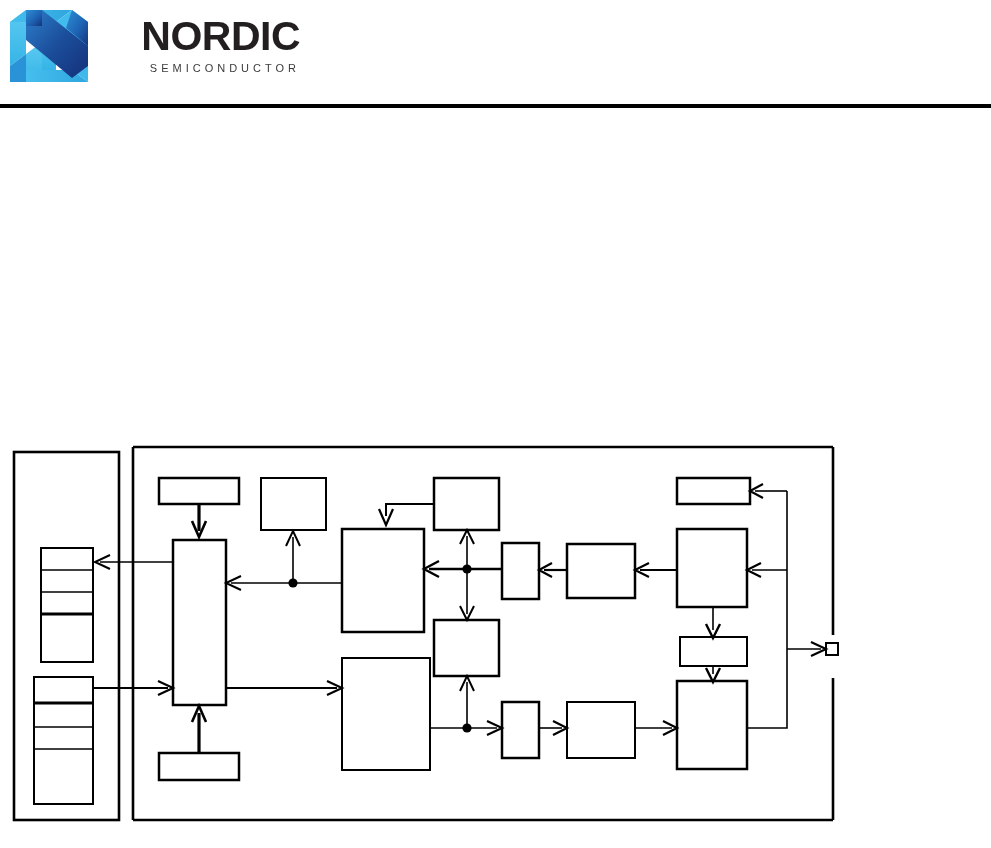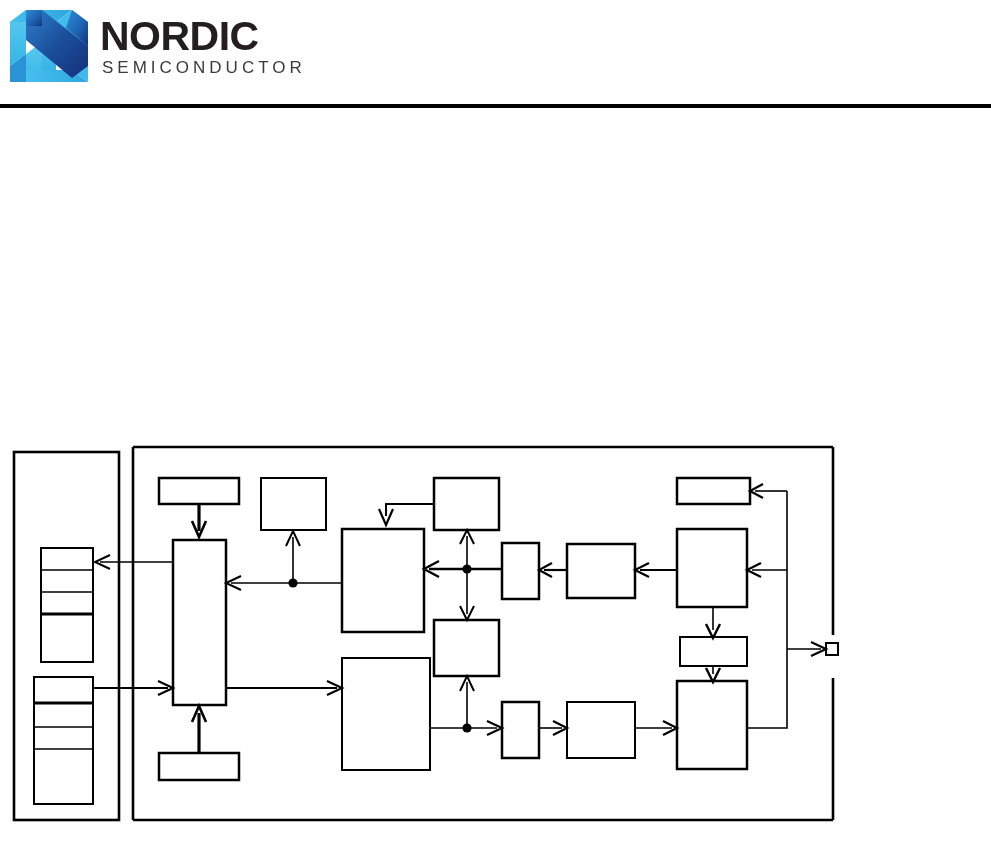--- a/index.html
+++ b/index.html
@@ -7,39 +7,39 @@
   body{
     width:991px;height:848px;
     background:#ffffff;
     font-family:"Liberation Sans", sans-serif;
     overflow:hidden;
     position:relative;
   }
 
   
   #doc-header{
-    position:absolute; left:0; top:0; width:991px; height:106px;
+    position:absolute; left:0; top:0; width:991px; height:106px;text-align:right;
   }
   #brand-logo{
     position:absolute; left:8px; top:6px;
     width:82px; height:80px;
   }
   #brand-wordmark{
     position:absolute; left:100px; top:14px;
     width:200px; height:70px;
   }
   #wordmark-main{
     display:block;
     font-size:41px; font-weight:bold; letter-spacing:-0.5px;
     color:#231f20; line-height:44px;
     font-family:"Liberation Sans", sans-serif;
   }
   #wordmark-sub{
     display:block;
-    font-size:17px; font-weight:normal; letter-spacing:4.0px;
+    font-size:11px; font-weight:normal; letter-spacing:4.0px;
     color:#3b3b3b; line-height:20px; padding-left:2px;
     font-family:"Liberation Sans", sans-serif;
   }
   #header-rule{
     position:absolute; left:0; top:104px; width:991px; height:4px;
     background:#000000;
   }
 
   
   #diagram-canvas{

